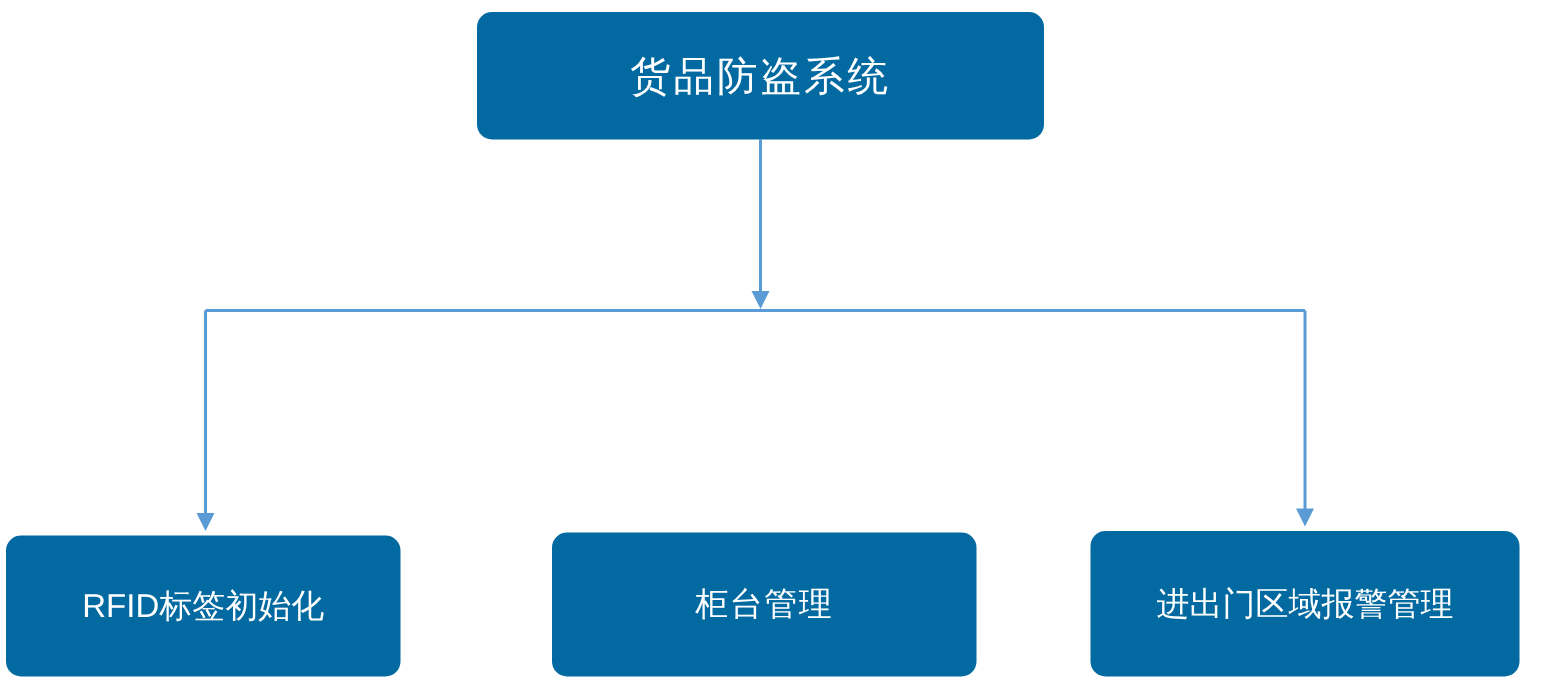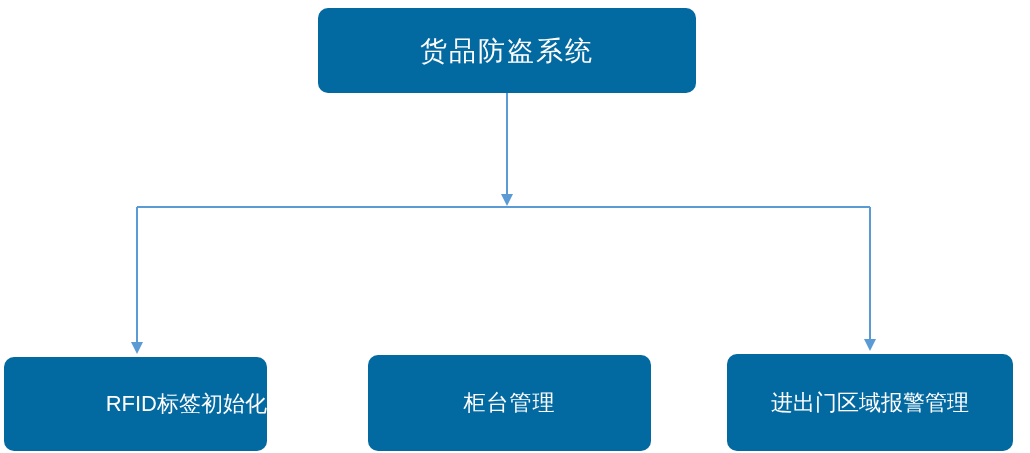--- a/index.html
+++ b/index.html
@@ -48,21 +48,20 @@
       height: 85px;
       font-size: 27px;
       letter-spacing: 2px;
     }
     .node-child-0 {
       left: 4px;
       top: 357px;
       width: 263px;
       height: 94px;
       font-size: 22px;
-      justify-content: flex-end;
     }
     .node-child-1 {
       left: 368px;
       top: 355px;
       width: 283px;
       height: 96px;
       font-size: 22px;
       letter-spacing: 1px;
     }
     .node-child-2 {

